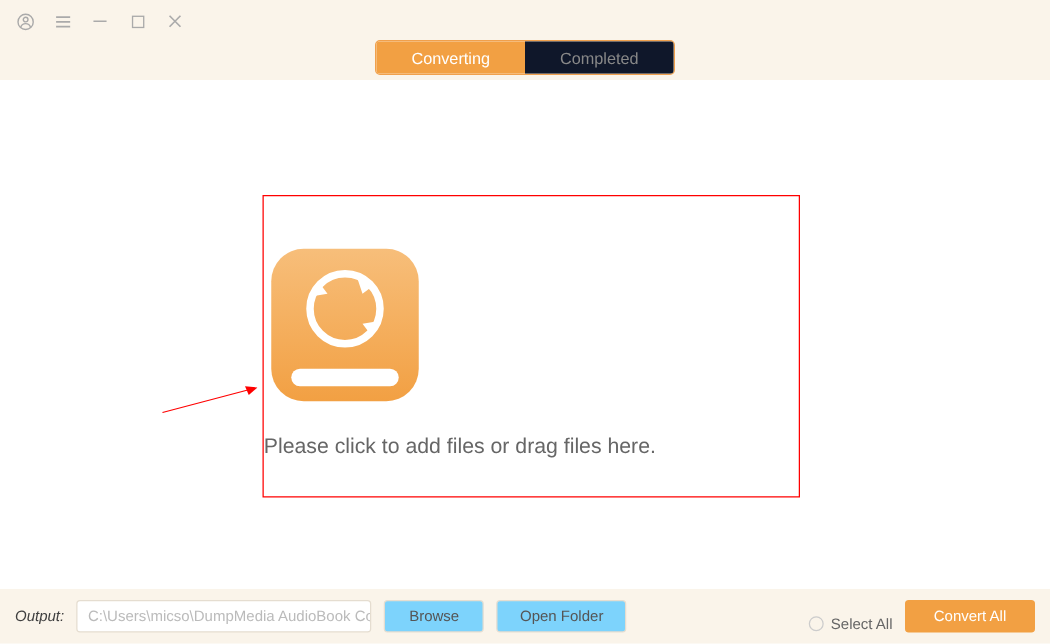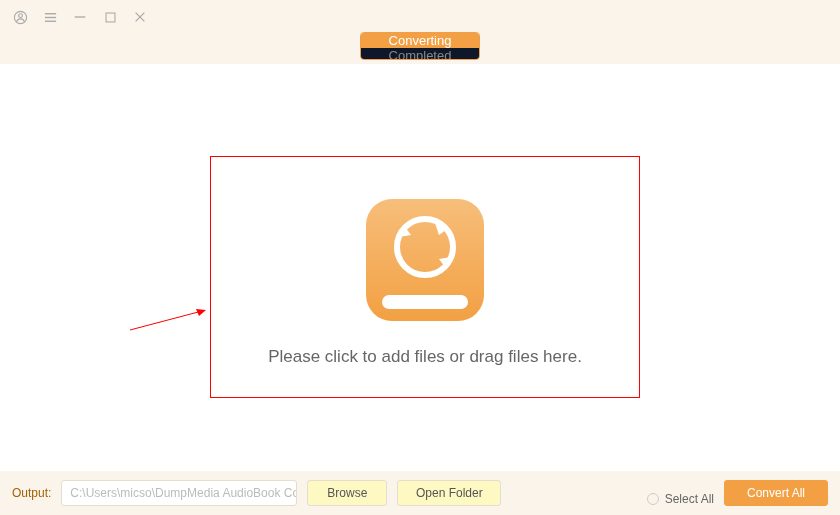--- a/index.html
+++ b/index.html
@@ -59,21 +59,20 @@
       justify-content: center;
       align-items: center;
       flex: 1;
     }
     .tabs {
       display: flex;
       border: 1px solid #f0a04c;
       border-radius: 4px;
       overflow: hidden;
       height: 28px;
-      flex-direction: column;
     }
     .tab {
       padding: 0 28px;
       font-size: 13px;
       display: flex;
       align-items: center;
       cursor: pointer;
       background: #0f172a;
       color: #888;
     }
@@ -92,21 +91,21 @@
       top: 92px;
       width: 430px;
       height: 242px;
       border: 1px solid #ff0000;
     }
     .drop-zone {
       width: 100%;
       height: 100%;
       display: flex;
       flex-direction: column;
-      align-items: center;
+      align-items: flex-start;
       justify-content: center;
       cursor: pointer;
     }
     .drop-icon {
       width: 130px;
       height: 130px;
       margin-top: 8px;
     }
     .drop-text {
       margin-top: 22px;
@@ -123,39 +122,40 @@
     .footer {
       height: 44px;
       background: #faf4ea;
       display: flex;
       align-items: center;
       padding: 0 12px;
       gap: 10px;
     }
     .output-label {
       font-size: 12px;
-      color: #a16207;
+      color: #404040;
+      font-style: italic;
     }
     .output-path {
       flex: 0 0 236px;
       height: 26px;
       background: #fff;
       border: 1px solid #e5ddd0;
       border-radius: 3px;
       padding: 0 8px;
       font-size: 12px;
       color: #bbb;
       display: flex;
       align-items: center;
       overflow: hidden;
       white-space: nowrap;
     }
     .btn {
       height: 26px;
-      background: #fef9c3;
+      background: #7dd3fc;
       border: 1px solid #e5ddd0;
       border-radius: 3px;
       font-size: 12px;
       color: #555;
       cursor: pointer;
       padding: 0 14px;
       display: flex;
       align-items: center;
       justify-content: center;
     }

